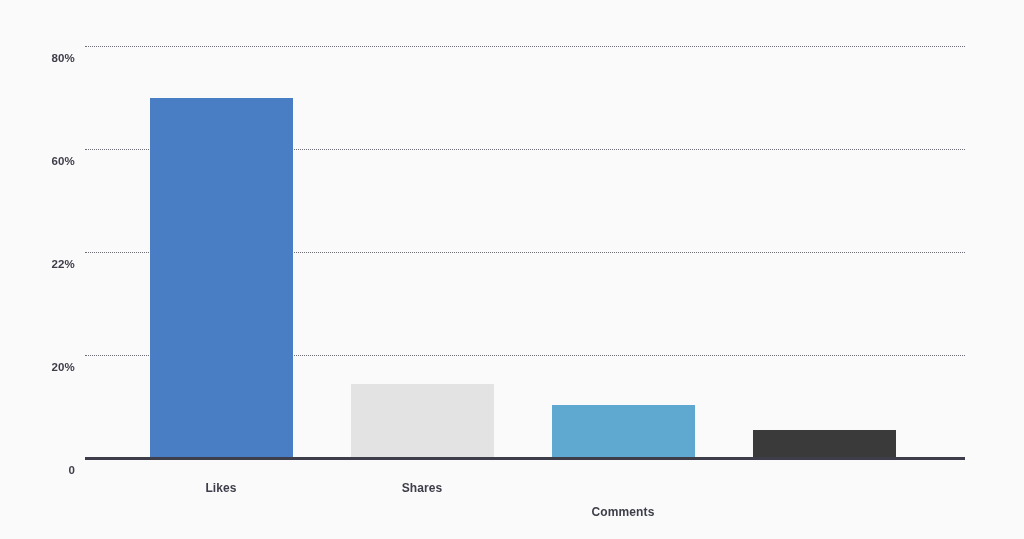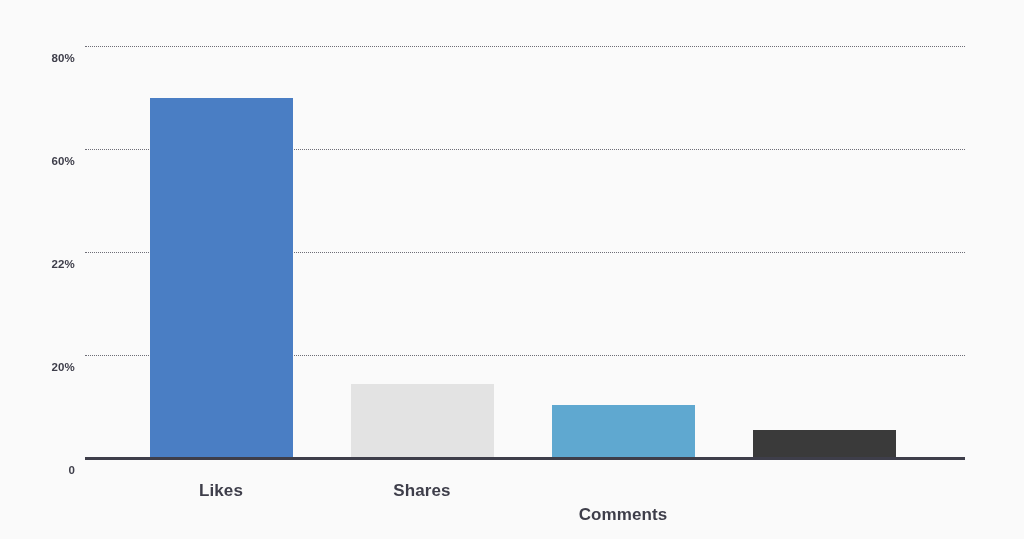--- a/index.html
+++ b/index.html
@@ -79,21 +79,21 @@
     top: 46px;
     width: 880px;
     height: 412px;
   }
 
   .x-tick-label {
     position: absolute;
     top: 481px;
     width: 220px;
     text-align: center;
-    font-size: 17px;
+    font-size: 12px;
     font-weight: bold;
     color: #3e3e4a;
     letter-spacing: .1px;
     transform: translateX(-50%);
   }
 </style>
 </head>
 <body>
 
 <div id="chart-root">

